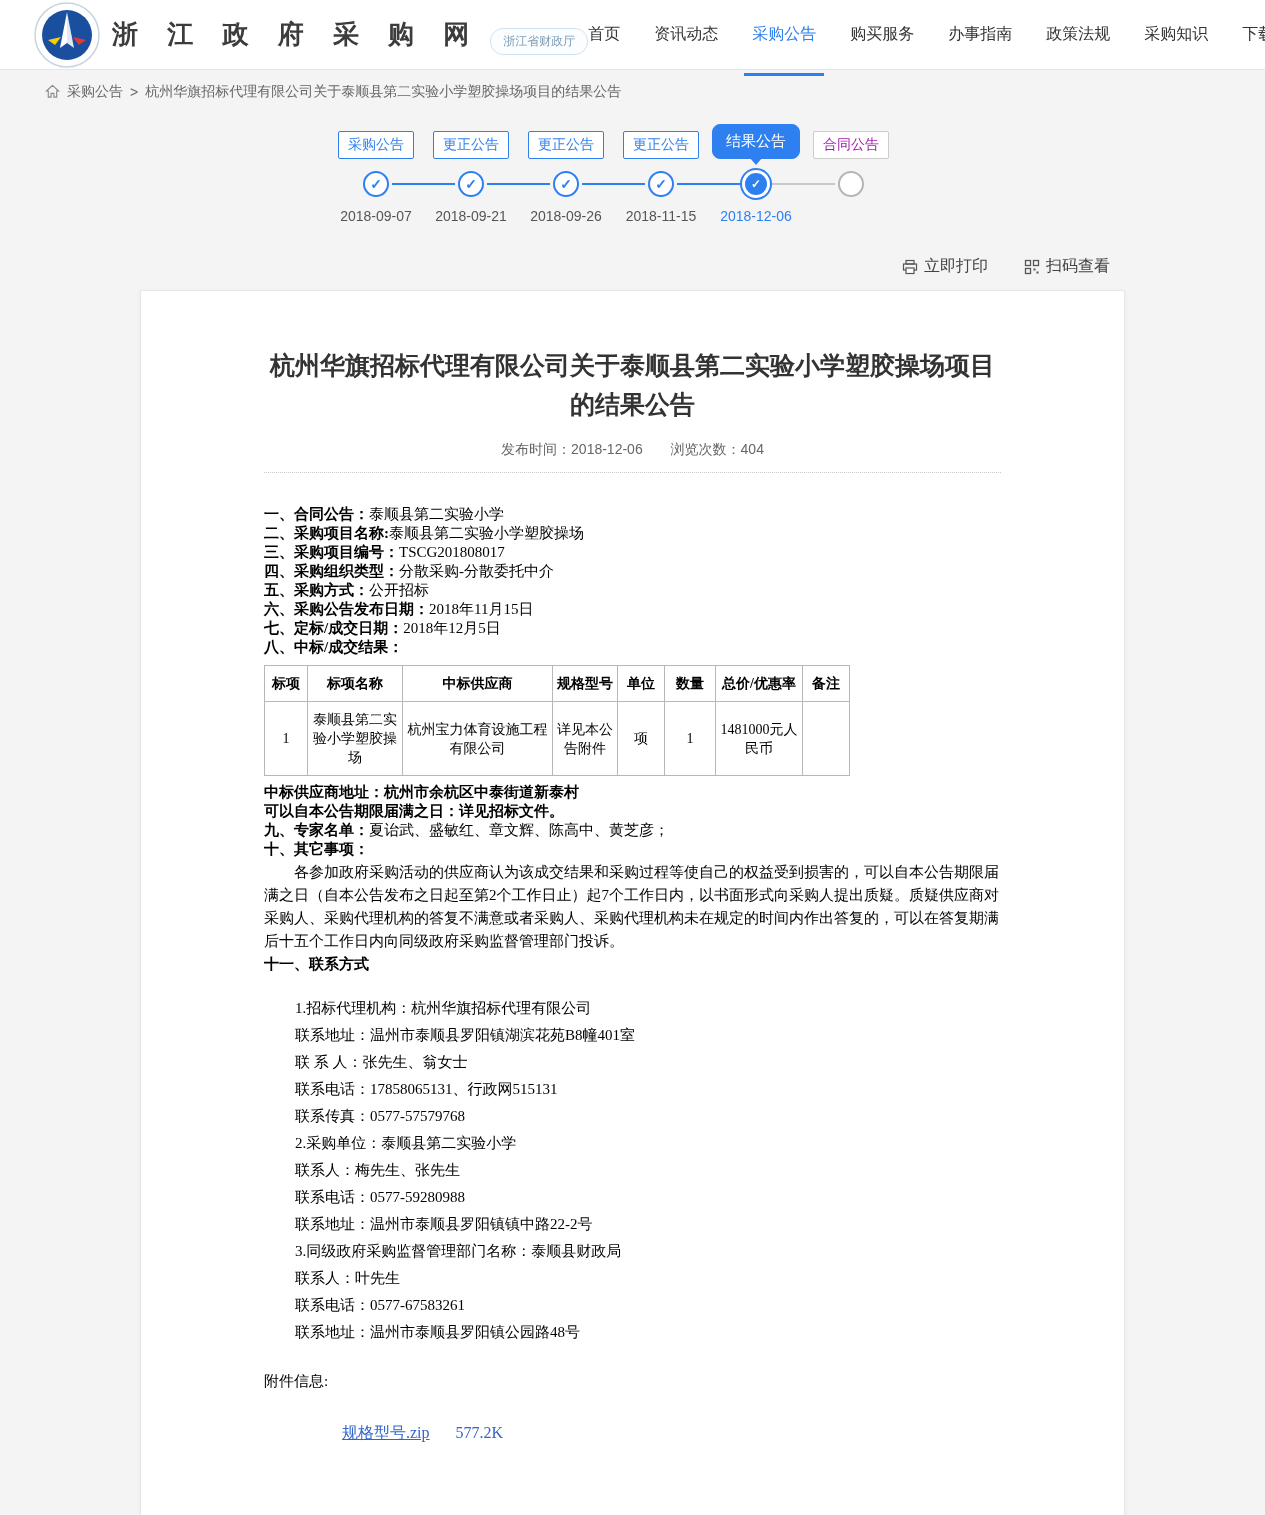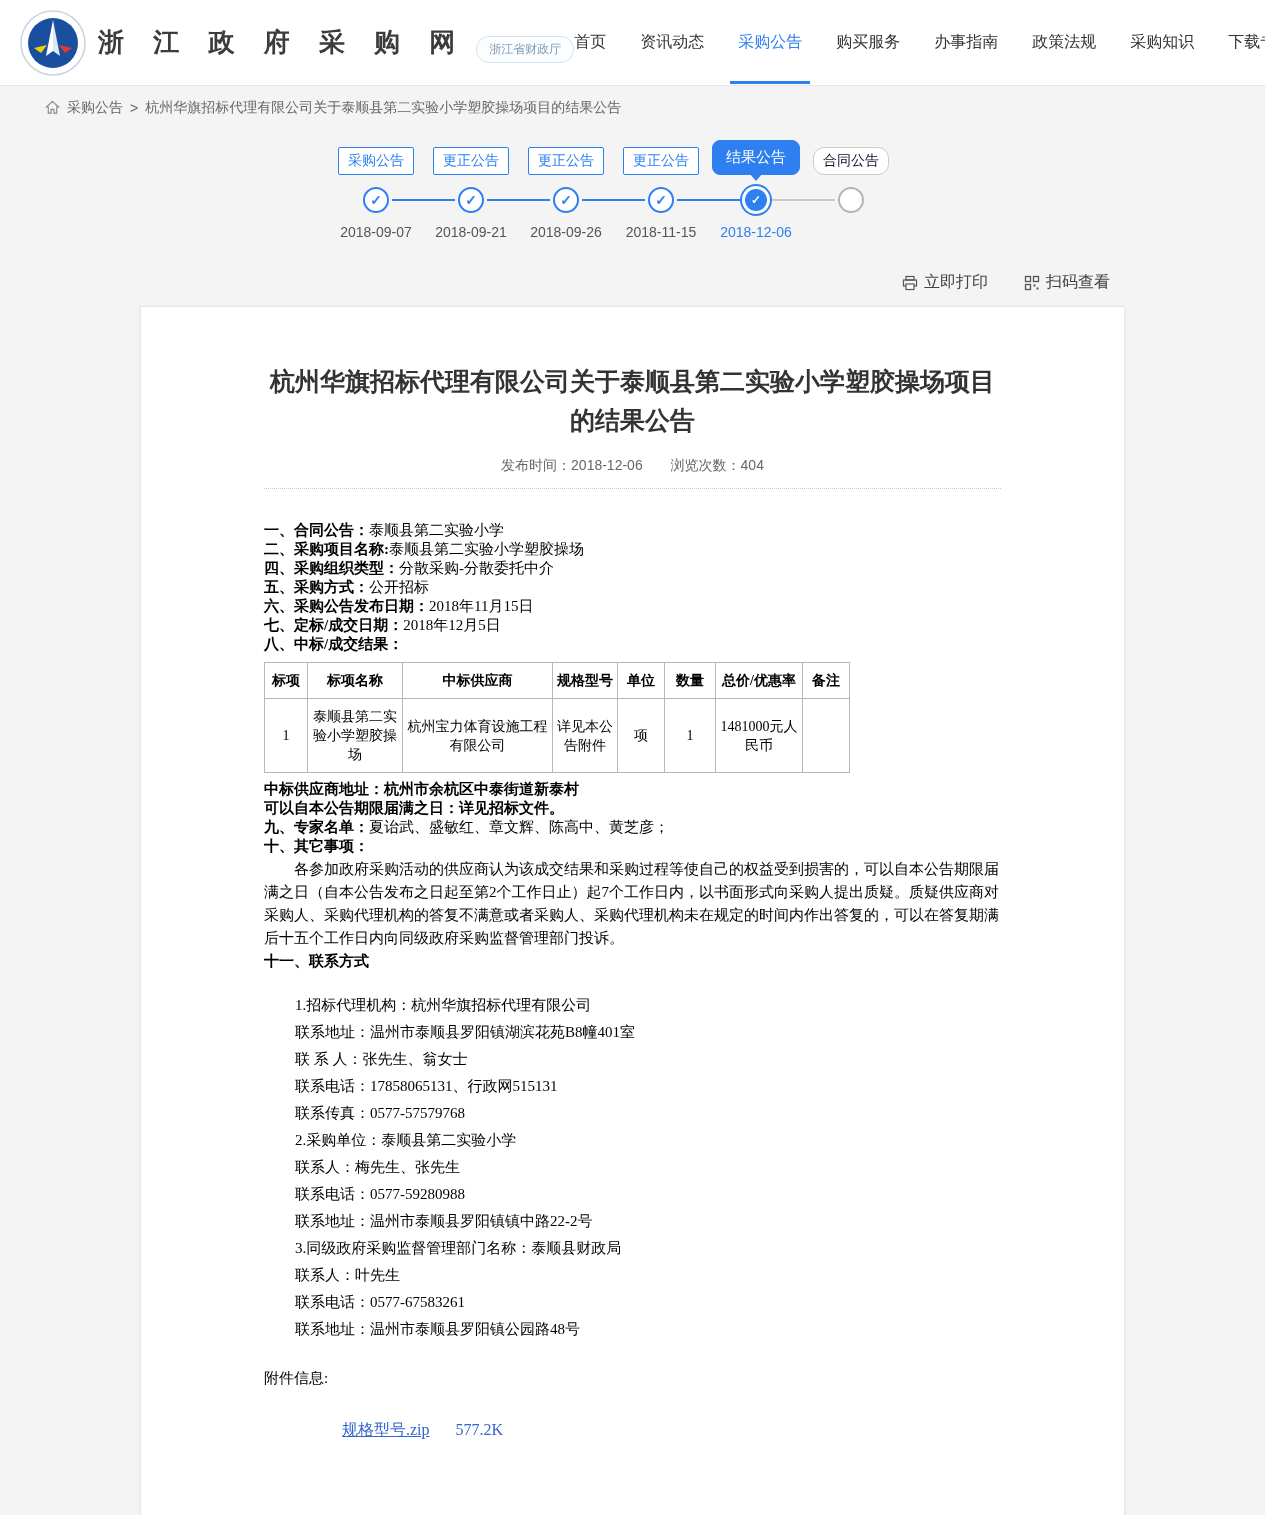--- a/index.html
+++ b/index.html
@@ -6,26 +6,26 @@
   html, body { margin: 0; padding: 0; }
   body {
     width: 1265px;
     background: #f4f4f5;
     font-family: "Liberation Sans", sans-serif;
     color: #333;
   }
 
   
   .site-header {
-    height: 86px;
+    height: 70px;
     background: #fff;
     border-bottom: 1px solid #e6e6e6;
     display: flex;
     align-items: center;
-    padding: 0 42px 0 20px;
+    padding: 0 42px 0 34px;
   }
   .logo { flex: 0 0 auto; width: 66px; height: 66px; }
   .title-block { margin-left: 12px; }
   .site-title {
     font-size: 26px; font-weight: bold; color: #3c3c3c;
     letter-spacing: 11px; line-height: 1.15; white-space: nowrap;
   }
   .site-subtitle {
     font-size: 23px; color: #3c3c3c; letter-spacing: 0.5px;
     line-height: 1.15; white-space: nowrap;
@@ -69,21 +69,21 @@
     left: calc(50% + 16px); width: 63px; height: 2px;
     background: #2e80f0;
   }
   .tl-step.conn-gray::before { background: #c9c9c9; }
   .tl-btn-wrap { height: 36px; display: flex; align-items: flex-start; justify-content: center; }
   .tl-btn {
     font-size: 14px; padding: 4px 9px; background: #fff;
     border: 1px solid #2e80f0; color: #2e80f0; border-radius: 2px;
     white-space: nowrap; cursor: pointer; position: relative;
   }
-  .tl-step.future .tl-btn { border-color: #ccc; color: #0f172a; border-radius: 11px; }
+  .tl-step.future .tl-btn { border-color: #ccc; color: #a21caf; }
   .tl-step.active .tl-btn {
     background: #2e80f0; color: #ffffff; border-color: #2e80f0;
     border-radius: 8px; font-size: 15px; padding: 7px 13px; margin-top: -7px; text-align: right;
   }
   .tl-step.active .tl-btn::after {
     content: ""; position: absolute; left: 50%; bottom: -7px; margin-left: -6px;
     border-left: 6px solid transparent; border-right: 6px solid transparent;
     border-top: 7px solid #2e80f0;
   }
   .tl-circle-wrap { height: 34px; display: flex; align-items: center; justify-content: center; }
@@ -291,20 +291,23 @@
   </div>
   <div class="meta-divider"></div>
 
   <div class="article-body">
 
     <div class="item-line">
       <span class="lbl">一、合同公告：</span><span class="val">泰顺县第二实验小学</span>
     </div>
     <div class="item-line">
       <span class="lbl">二、采购项目名称:</span><span class="val">泰顺县第二实验小学塑胶操场</span>
+    </div>
+    <div class="item-line">
+      <span class="lbl">三、采购项目编号：</span><span class="val">TSCG201808017</span>
     </div>
     <div class="item-line">
       <span class="lbl">四、采购组织类型：</span><span class="val">分散采购-分散委托中介</span>
     </div>
     <div class="item-line">
       <span class="lbl">五、采购方式：</span><span class="val">公开招标</span>
     </div>
     <div class="item-line">
       <span class="lbl">六、采购公告发布日期：</span><span class="val">2018年11月15日</span>
     </div>

